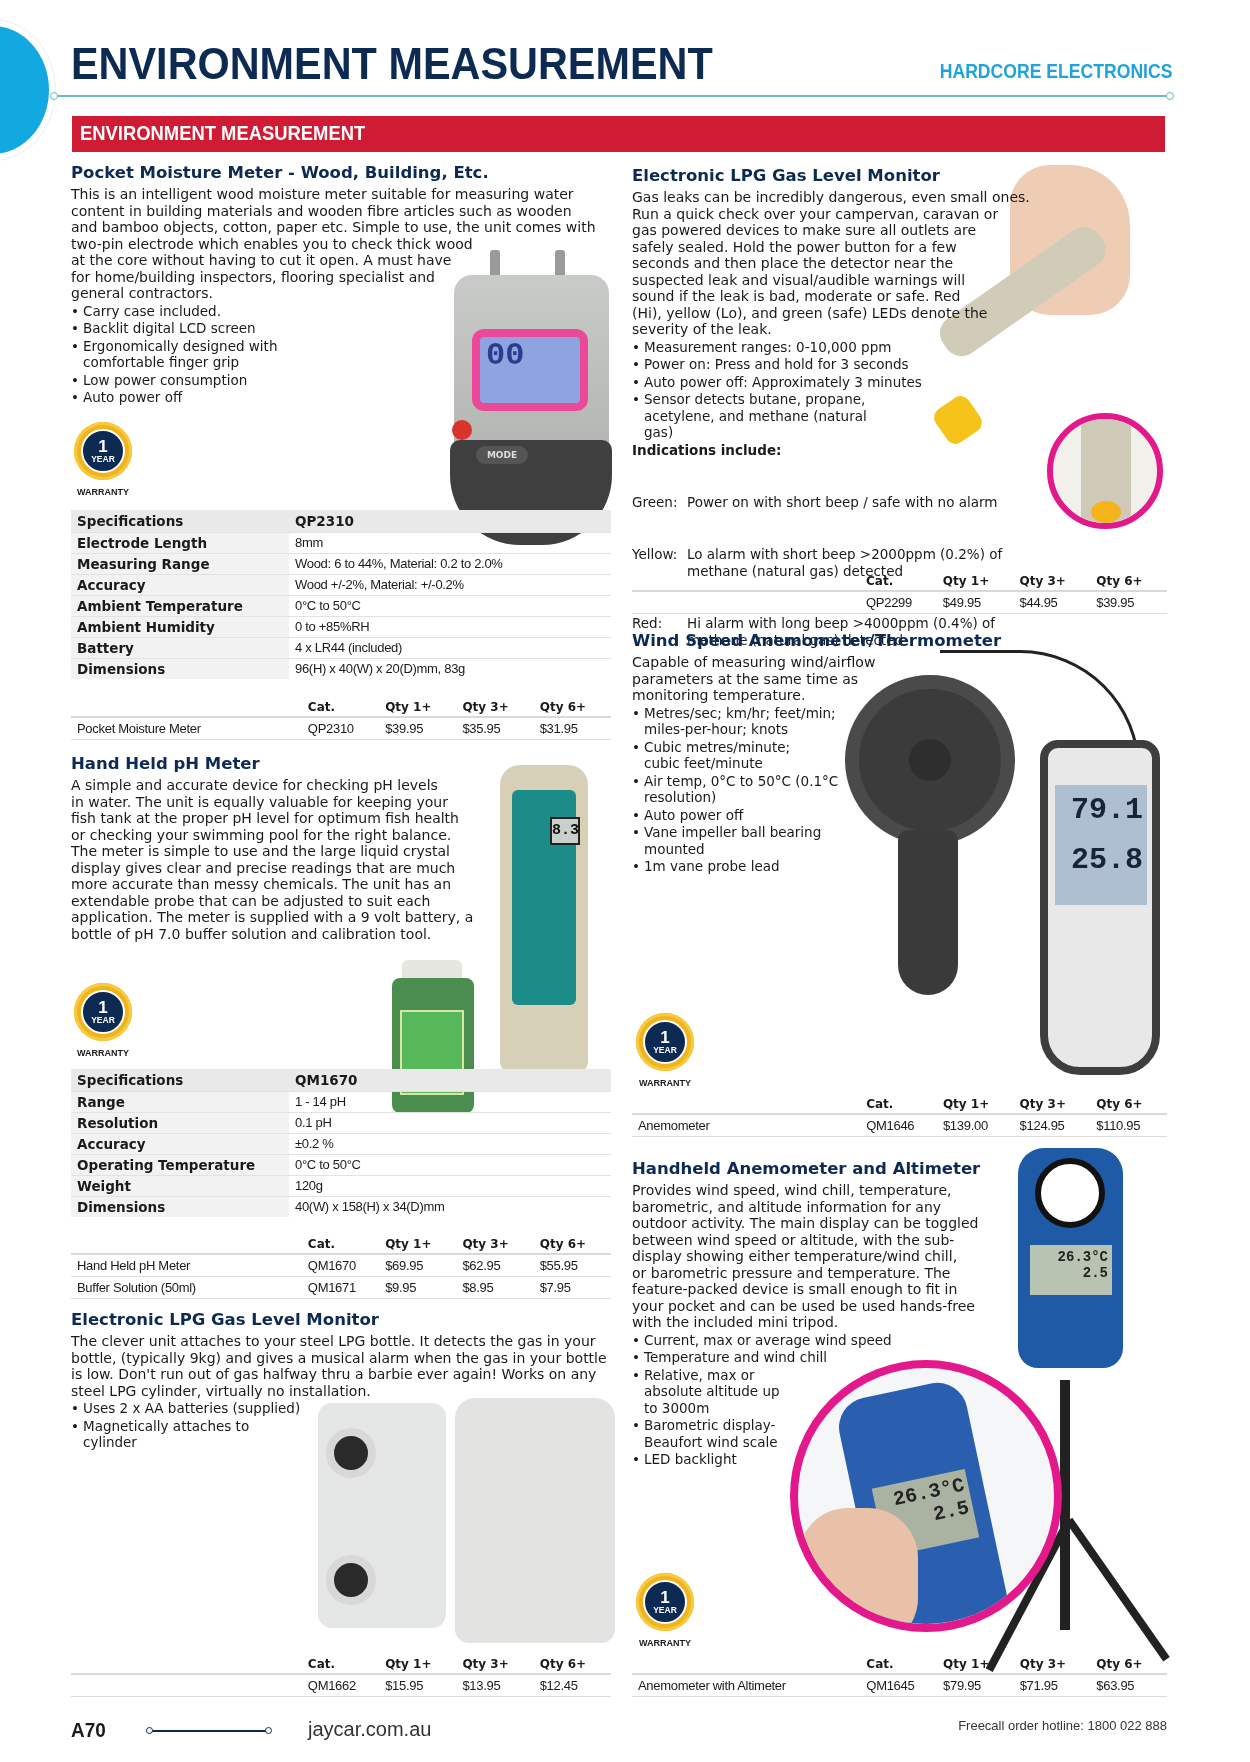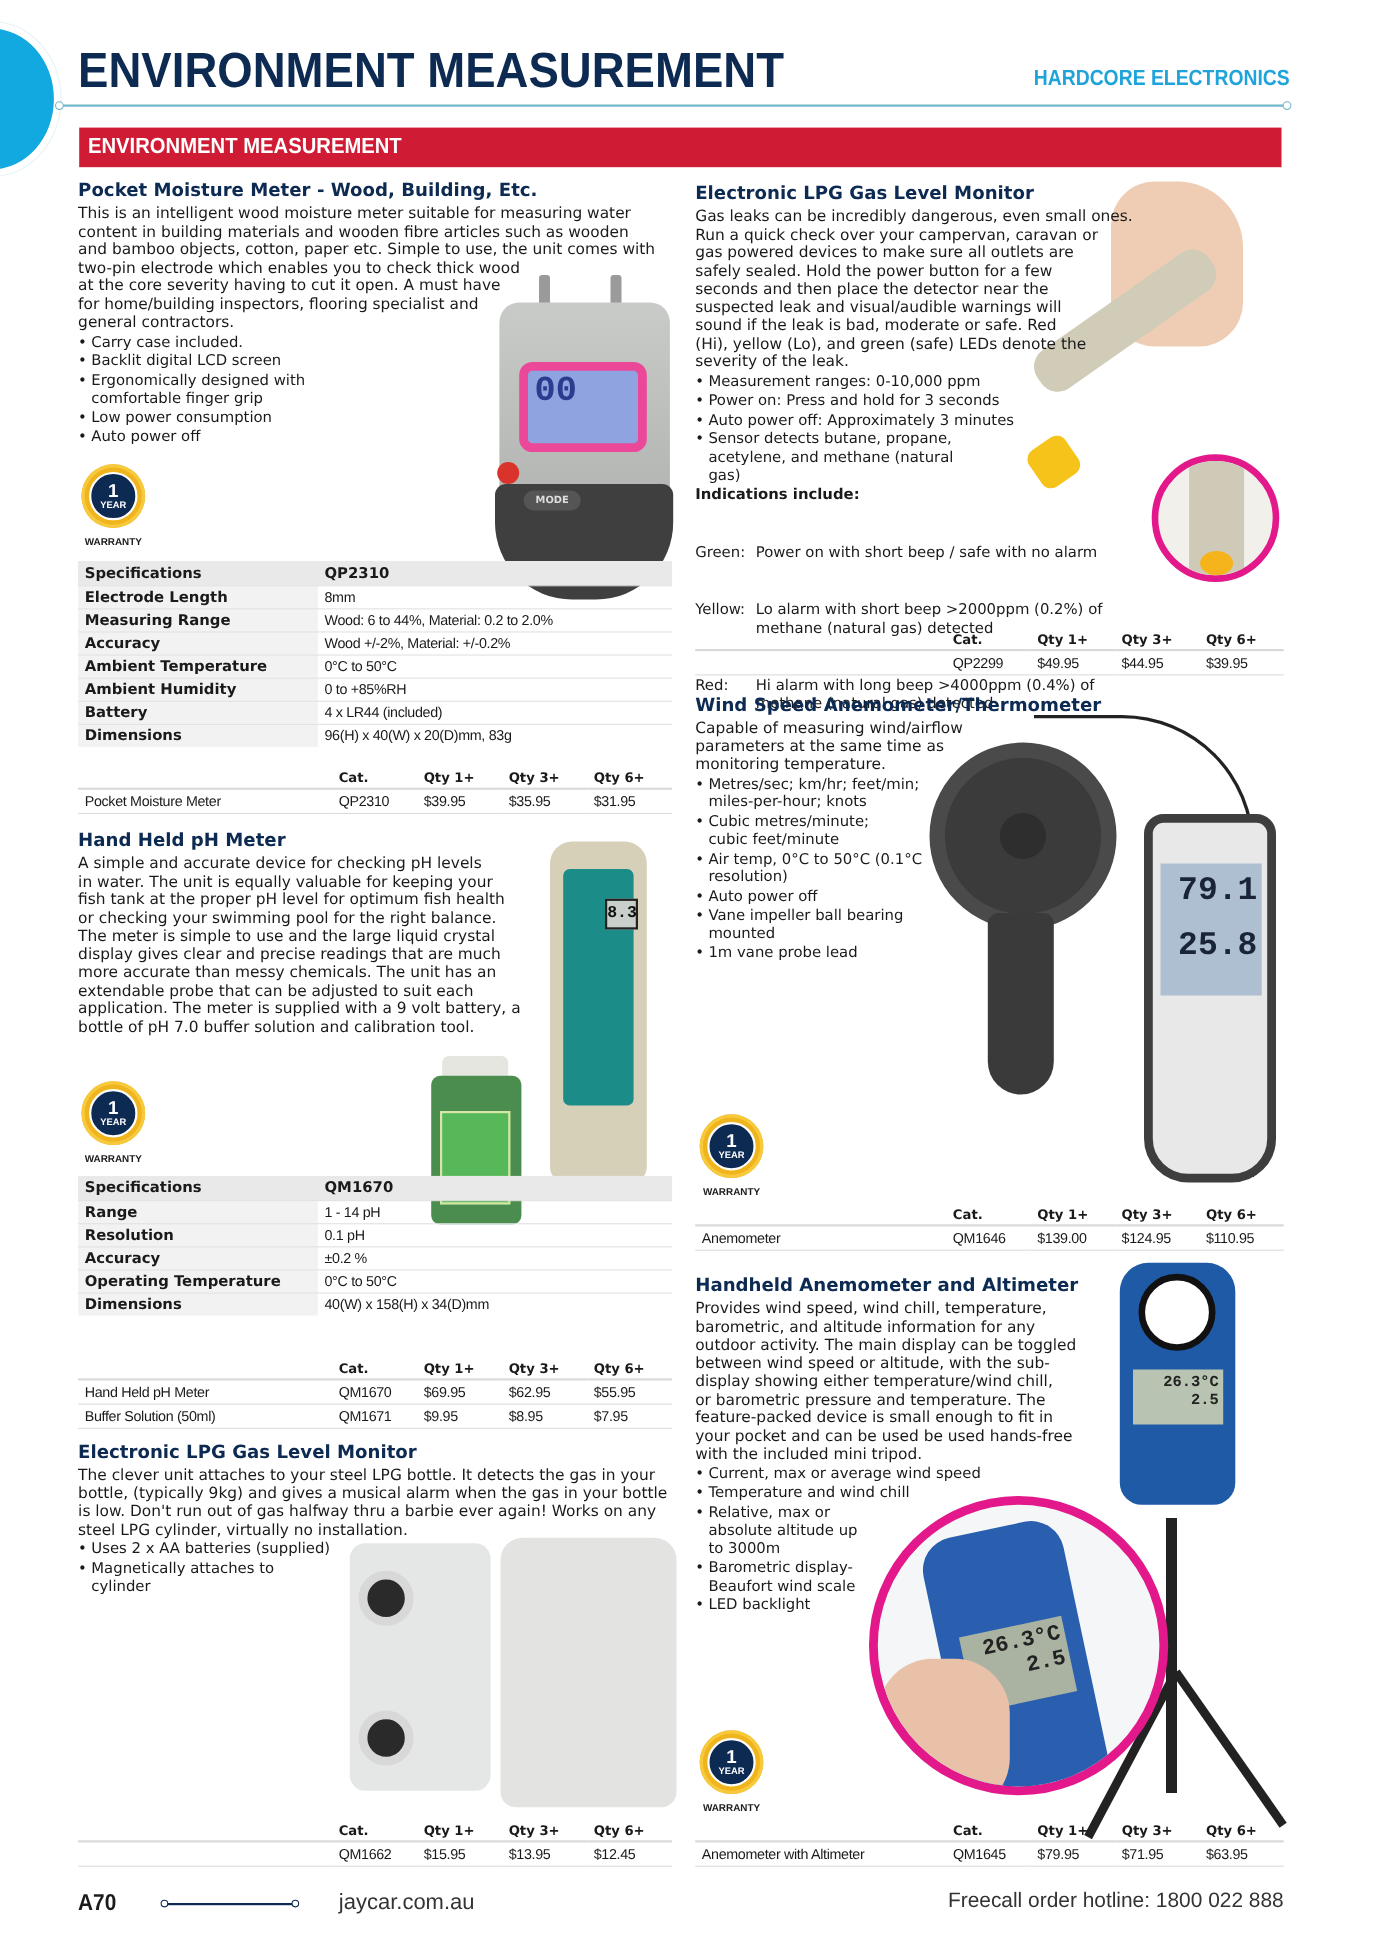--- a/index.html
+++ b/index.html
@@ -85,39 +85,39 @@
   .alti-circle { position: absolute; left: 790px; top: 1360px; width: 272px; height: 272px; border-radius: 50%; border: 8px solid #e2188b; background: #f4f6f8; overflow: hidden; }
   .alti-circle-unit { position: absolute; left: 60px; top: 20px; width: 130px; height: 250px; background: #2a5fb0; border-radius: 30px; transform: rotate(-12deg); }
   .alti-circle-lcd { position: absolute; left: 80px; top: 110px; width: 95px; height: 70px; background: #aab3a2; color: #222; font-family: "Liberation Mono", monospace; font-size: 20px; font-weight: bold; text-align: right; padding: 4px; transform: rotate(-12deg); }
   .alti-hand { position: absolute; left: 0px; top: 140px; width: 120px; height: 140px; background: #e8c1a8; border-radius: 50px; }
 
   .footer-page { position: absolute; left: 71px; top: 1718px; font-family: "Liberation Sans", sans-serif; font-weight: bold; font-size: 21px; color: #1a1a1a; transform: scaleX(0.9); transform-origin: left; }
   .footer-rule { position: absolute; left: 150px; top: 1730px; width: 118px; height: 2px; background: #0d2a52; }
   .footer-rule::before, .footer-rule::after { content: ""; position: absolute; top: -3px; width: 5px; height: 5px; border: 1.5px solid #0d2a52; border-radius: 50%; background: #fff; }
   .footer-rule::before { left: -4px; } .footer-rule::after { right: -4px; }
   .footer-url { position: absolute; left: 308px; top: 1718px; font-family: "Liberation Sans", sans-serif; font-size: 20px; color: #333; }
-  .footer-hotline { position: absolute; right: 83px; top: 1718px; font-family: "Liberation Sans", sans-serif; font-size: 19px; color: #333; }
+  .footer-hotline { position: absolute; right: 83px; top: 1718px; font-family: "Liberation Sans", sans-serif; font-size: 13px; color: #333; }
 </style>
 </head>
 <body>
 
 <div class="corner-circle"></div>
 <div class="page-title">ENVIRONMENT MEASUREMENT</div>
 <div class="brand">HARDCORE ELECTRONICS</div>
 <div class="top-rule"></div>
 <div class="section-banner"><span>ENVIRONMENT MEASUREMENT</span></div>
 
 <div class="block" style="left:71px; top:163px; width:560px;">
   <div class="ptitle">Pocket Moisture Meter - Wood, Building, Etc.</div>
   <div class="desc">
     <div>This is an intelligent wood moisture meter suitable for measuring water</div>
     <div>content in building materials and wooden fibre articles such as wooden</div>
     <div>and bamboo objects, cotton, paper etc. Simple to use, the unit comes with</div>
     <div>two-pin electrode which enables you to check thick wood</div>
-    <div>at the core severity having to cut it open. A must have</div>
+    <div>at the core without having to cut it open. A must have</div>
     <div>for home/building inspectors, flooring specialist and</div>
     <div>general contractors.</div>
   </div>
   <ul class="bullets" style="width:230px;">
     <li>Carry case included.</li>
     <li>Backlit digital LCD screen</li>
     <li>Ergonomically designed with comfortable finger grip</li>
     <li>Low power consumption</li>
     <li>Auto power off</li>
   </ul>
@@ -246,20 +246,24 @@
       </tr>
   <tr>
         <td class="k">Accuracy</td>
         <td class="v">±0.2 %</td>
       </tr>
   <tr>
         <td class="k">Operating Temperature</td>
         <td class="v">0°C to 50°C</td>
       </tr>
   <tr>
+        <td class="k">Weight</td>
+        <td class="v">120g</td>
+      </tr>
+  <tr>
         <td class="k">Dimensions</td>
         <td class="v">40(W) x 158(H) x 34(D)mm</td>
       </tr>
 </tbody>
   </table>
 
 <table class="price" style="left:71px; top:1235px; width:540px;">
   <tbody>
       <tr>
         <th class="c-name"></th>

